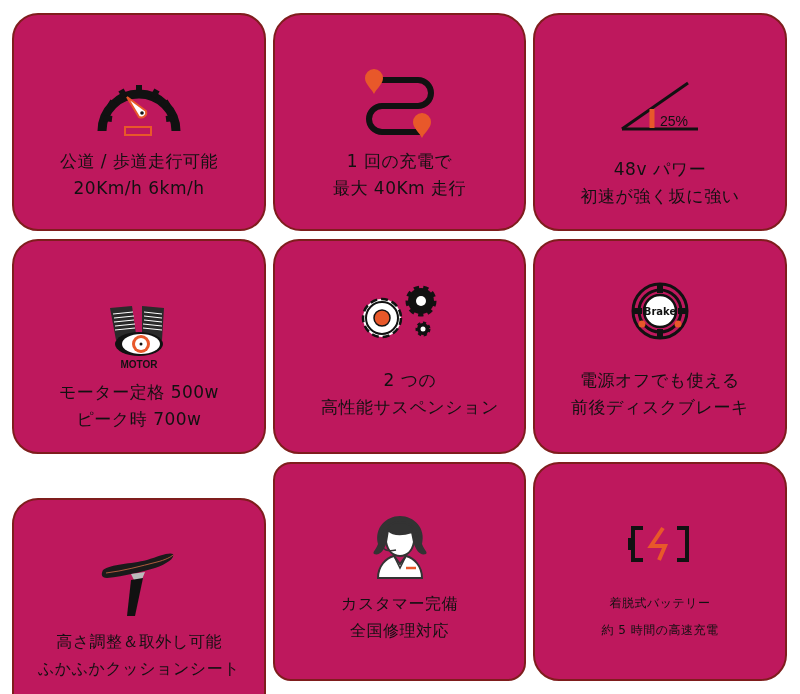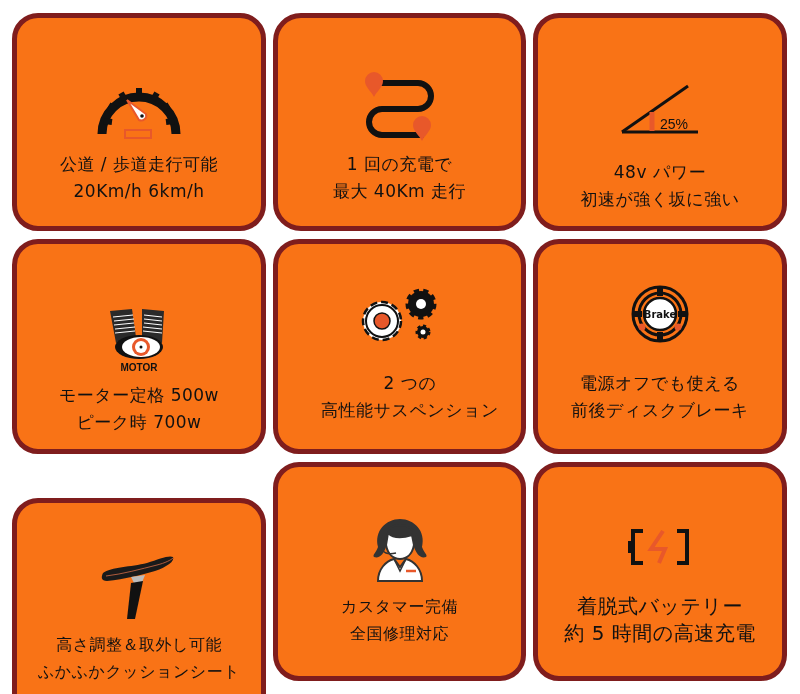--- a/index.html
+++ b/index.html
@@ -4,23 +4,23 @@
   <style>
     html, body { margin: 0; padding: 0; background: #ffffff; }
     body {
       width: 800px; height: 694px; position: relative; overflow: hidden;
       font-family: "DejaVu Sans", "Liberation Sans", sans-serif;
       color: #111111;
     }
     .card {
       position: absolute;
       box-sizing: border-box;
-      border: 5px solid #7f1d1d;
+      border: 2px solid #7f1d1d;
       border-radius: 26px;
-      background: #f97316;
+      background: #be185d;
     }
     .icon {
       position: absolute;
       left: 50%;
       transform: translateX(-50%);
     }
     .caption {
       position: absolute;
       left: 0; right: 0;
       text-align: center;
@@ -159,21 +159,21 @@
     <path d="M5 21 C22 19 40 14 56 10 C64 8 70 5 72 3" fill="none" stroke="#c0623f" stroke-width="0.9"></path>
     <path d="M30 22 L44 20 L40 30 L34 30 Z" fill="#bbb"></path>
     <path d="M30 28 L42 26 L34 64 L26 64 Z" fill="#111"></path>
   </svg>
   <div class="caption" style="top:128px; font-size:16px;">
     <div>高さ調整＆取外し可能</div>
     <div>ふかふかクッションシート</div>
   </div>
 </div>
 
-<div class="card" style="left:273px; top:462px; width:253px; height:219px;">
+<div class="card" style="left:273px; top:462px; width:253px; height:219px;border-radius:18px;">
   <svg class="icon" style="top:50px;" width="64" height="66" viewBox="0 0 64 66">
     <path d="M10 30 C6 14 18 2 32 2 C46 2 58 14 54 30 C56 36 60 38 58 40 C52 42 48 36 46 30 L18 30 C16 36 12 42 6 40 C4 38 8 36 10 30 Z" fill="#333"></path>
     <path d="M20 16 C24 20 32 22 44 18 L46 28 C44 38 38 42 32 42 C26 42 20 38 18 28 Z" fill="#fff" stroke="#333" stroke-width="2"></path>
     <path d="M14 26 A18 18 0 0 1 50 26" fill="none" stroke="#333" stroke-width="2"></path>
     <rect x="10" y="22" width="6" height="10" rx="2" fill="#333"></rect>
     <rect x="48" y="22" width="6" height="10" rx="2" fill="#333"></rect>
     <path d="M14 30 C14 36 20 38 28 36" fill="none" stroke="#333" stroke-width="1.5"></path>
     <path d="M10 64 C10 52 18 44 26 42 L32 50 L38 42 C46 44 54 52 54 64 Z" fill="#fff" stroke="#333" stroke-width="2"></path>
     <path d="M26 42 L32 54 L38 42" fill="none" stroke="#333" stroke-width="1.5"></path>
     <line x1="38" y1="54" x2="48" y2="54" stroke="#e8582a" stroke-width="2.5"></line>
@@ -184,17 +184,17 @@
   </div>
 </div>
 
 <div class="card" style="left:533px; top:462px; width:254px; height:219px;">
   <svg class="icon" style="top:60px;" width="70" height="40" viewBox="0 0 70 40">
     <path d="M18 4 L8 4 L8 36 L18 36" fill="none" stroke="#111" stroke-width="4"></path>
     <rect x="3" y="14" width="5" height="12" fill="#111"></rect>
     <path d="M52 4 L62 4 L62 36 L52 36" fill="none" stroke="#111" stroke-width="4"></path>
     <path d="M38 4 L26 22 L40 22 L34 36" fill="none" stroke="#e8582a" stroke-width="4" stroke-linejoin="miter"></path>
   </svg>
-  <div class="caption" style="top:126px; font-size:20px;">
+  <div class="caption" style="top:126px; font-size:12px;">
     <div>着脱式バッテリー</div>
     <div>約 5 時間の高速充電</div>
   </div>
 </div>
 
 </body></html>

